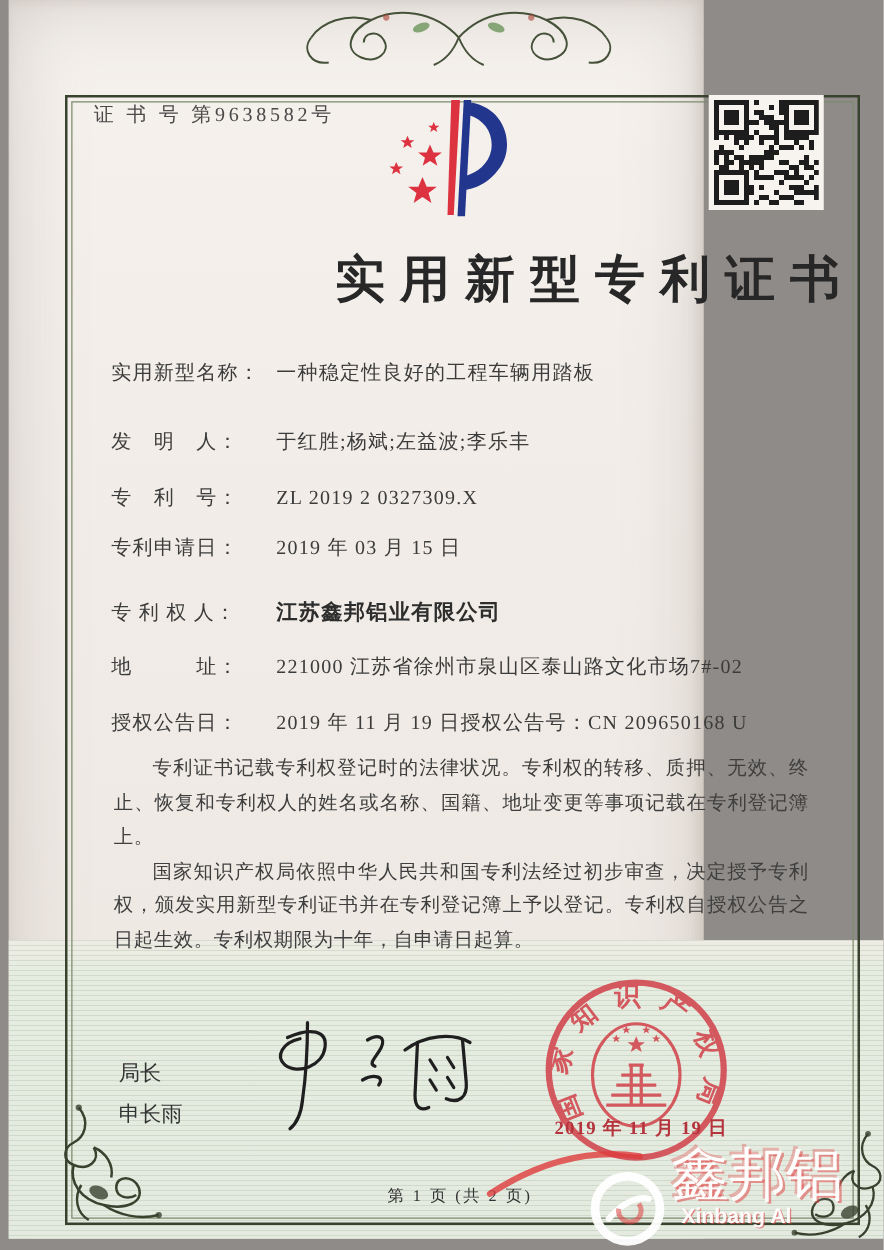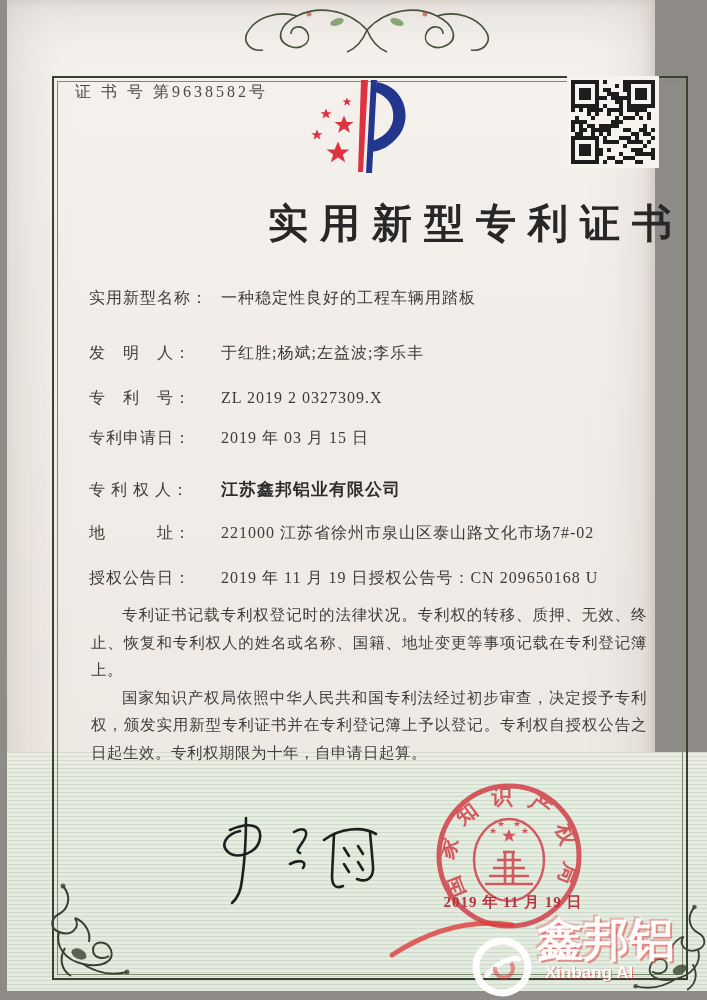--- a/index.html
+++ b/index.html
@@ -1,18 +1,18 @@
 <!DOCTYPE html>
 <html><head>
 <meta charset="utf-8">
 <style>
   html,body{margin:0;padding:0;}
   .page{position:relative;width:707px;height:1000px;background:#8f8b88;overflow:hidden;
         font-family:"Liberation Serif","DejaVu Serif",serif;}
-  .paper{position:absolute;left:7px;top:0;width:648px;height:991px;
+  .paper{position:absolute;left:7px;top:0;width:556px;height:991px;
         background:linear-gradient(180deg,#f5f1ed 0%,#f1ece7 45%,#eee9e3 75%,#ece7e1 100%);
         box-shadow:inset 0 0 60px rgba(150,140,128,.35), inset -4px 0 10px rgba(150,140,128,.25);}
   .band{position:absolute;left:0;top:752px;width:700px;height:239px;
         background:
           repeating-linear-gradient(180deg, rgba(125,160,125,.22) 0 1px, rgba(0,0,0,0) 1px 4px),
           linear-gradient(180deg,#eeece4 0%,#e6ece0 12%,#e4eadf 100%);}
   .frame{position:absolute;left:45px;top:76px;width:632px;height:900px;
         border:2px solid #39422f;}
   .frame::after{content:"";position:absolute;inset:3px;border:1px solid #7e8a70;}
   .certno{position:absolute;left:68px;top:82px;font-size:16px;letter-spacing:3px;color:#4a4a4a;}
@@ -30,21 +30,21 @@
   .paras p{margin:0;text-indent:2em;letter-spacing:.5px;}
   .director{position:absolute;left:88px;top:842px;font-size:17px;color:#333;line-height:33px;
         font-family:"Liberation Sans","DejaVu Sans",sans-serif;}
   .sig{position:absolute;left:195px;top:808px;}
   .sealwrap{position:absolute;left:416px;top:776px;}
   .sealdate{position:absolute;left:426px;top:893px;width:160px;text-align:center;
         color:#b5333c;font-size:15px;font-weight:bold;letter-spacing:1px;}
   .footer{position:absolute;left:45px;top:948px;width:632px;text-align:center;
         font-size:13px;color:#333;letter-spacing:2px;}
   .watermark{position:absolute;left:380px;top:903px;width:327px;height:97px;}
-  .wm-cn{position:absolute;left:150px;top:6px;font-size:46px;font-weight:bold;white-space:nowrap;
+  .wm-cn{position:absolute;left:150px;top:6px;font-size:46px;font-weight:normal;white-space:nowrap;
         color:rgba(255,255,255,.96);
         text-shadow:2px 2px 0 rgba(223,70,70,.55),-2px -2px 0 rgba(223,70,70,.35),0 0 6px rgba(255,255,255,.6);text-align:center;}
   .wm-en{position:absolute;left:158px;top:60px;font-size:17px;font-weight:bold;white-space:nowrap;
         font-family:"Liberation Sans","DejaVu Sans",sans-serif;
         color:rgba(255,255,255,.95);text-shadow:1px 1px 0 rgba(223,70,70,.6);}
   .ornament-top{position:absolute;left:190px;top:0px;}
   .flourish-bl{position:absolute;left:38px;top:878px;}
   .flourish-br{position:absolute;left:612px;top:898px;transform:scaleX(-1);}
 </style>
 </head>
@@ -259,20 +259,24 @@
       <div class="row" style="top:280px">
         <span class="lbl">授权公告日：</span><span class="val">2019 年 11 月 19 日</span><span class="lbl2">授权公告号：</span><span class="val">CN 209650168 U</span>
       </div>
     </div>
 
     <div class="paras">
       <p>专利证书记载专利权登记时的法律状况。专利权的转移、质押、无效、终止、恢复和专利权人的姓名或名称、国籍、地址变更等事项记载在专利登记簿上。</p>
       <p>国家知识产权局依照中华人民共和国专利法经过初步审查，决定授予专利权，颁发实用新型专利证书并在专利登记簿上予以登记。专利权自授权公告之日起生效。专利权期限为十年，自申请日起算。</p>
     </div>
 
+    <div class="director">
+      <div>局长</div>
+      <div>申长雨</div>
+    </div>
 
     <svg class="sig" width="200" height="100" viewBox="0 0 200 100">
       <g fill="none" stroke="#1f1f1f" stroke-width="2.6" stroke-linecap="round">
         <path d="M28,22 C46,14 60,16 58,30 C56,45 36,52 26,44 C18,37 24,26 38,23"></path>
         <path d="M44,10 C44,34 42,58 40,72 C39,82 36,90 30,95"></path>
         <path d="M92,24 C100,19 107,21 103,30 C99,38 92,43 98,45"></path>
         <path d="M88,56 C97,51 106,53 101,60"></path>
         <path d="M122,32 C138,20 160,18 174,26"></path>
         <path d="M132,26 L130,68 C130,78 134,81 141,78"></path>
         <path d="M168,24 L171,58 C172,70 165,75 155,71"></path>
@@ -326,20 +330,21 @@
         <path d="M38,86 C50,94 66,98 82,94 M30,40 C40,44 46,54 44,64"></path>
         <path d="M20,70 C14,80 16,92 26,98"></path>
       </g>
       <g fill="#39422f" opacity=".8">
         <circle cx="18" cy="8" r="2.5"></circle>
           <circle cx="82" cy="94" r="2.5"></circle>
         <ellipse cx="34" cy="76" rx="8" ry="5" transform="rotate(25 34 76)"></ellipse>
       </g>
     </svg>
 
+    <div class="footer">第 1 页 (共 2 页)</div>
 
     <div class="watermark">
       <svg width="327" height="97" viewBox="0 0 327 97" style="position:absolute;left:0;top:0">
         <path d="M5,52 C45,26 85,16 125,22" fill="none" stroke="rgba(223,60,60,.8)" stroke-width="5" stroke-linecap="round"></path>
         <circle cx="115" cy="64" r="26" fill="none" stroke="rgba(255,255,255,.95)" stroke-width="7"></circle>
         <path d="M100,72 C112,58 124,54 132,56" fill="none" stroke="rgba(255,255,255,.95)" stroke-width="5" stroke-linecap="round"></path>
         <path d="M108,64 a9,9 0 1 0 16,-4" fill="none" stroke="rgba(223,60,60,.55)" stroke-width="4"></path>
       </svg>
       <div class="wm-cn">鑫邦铝</div>
       <div class="wm-en">Xinbang Al</div>

